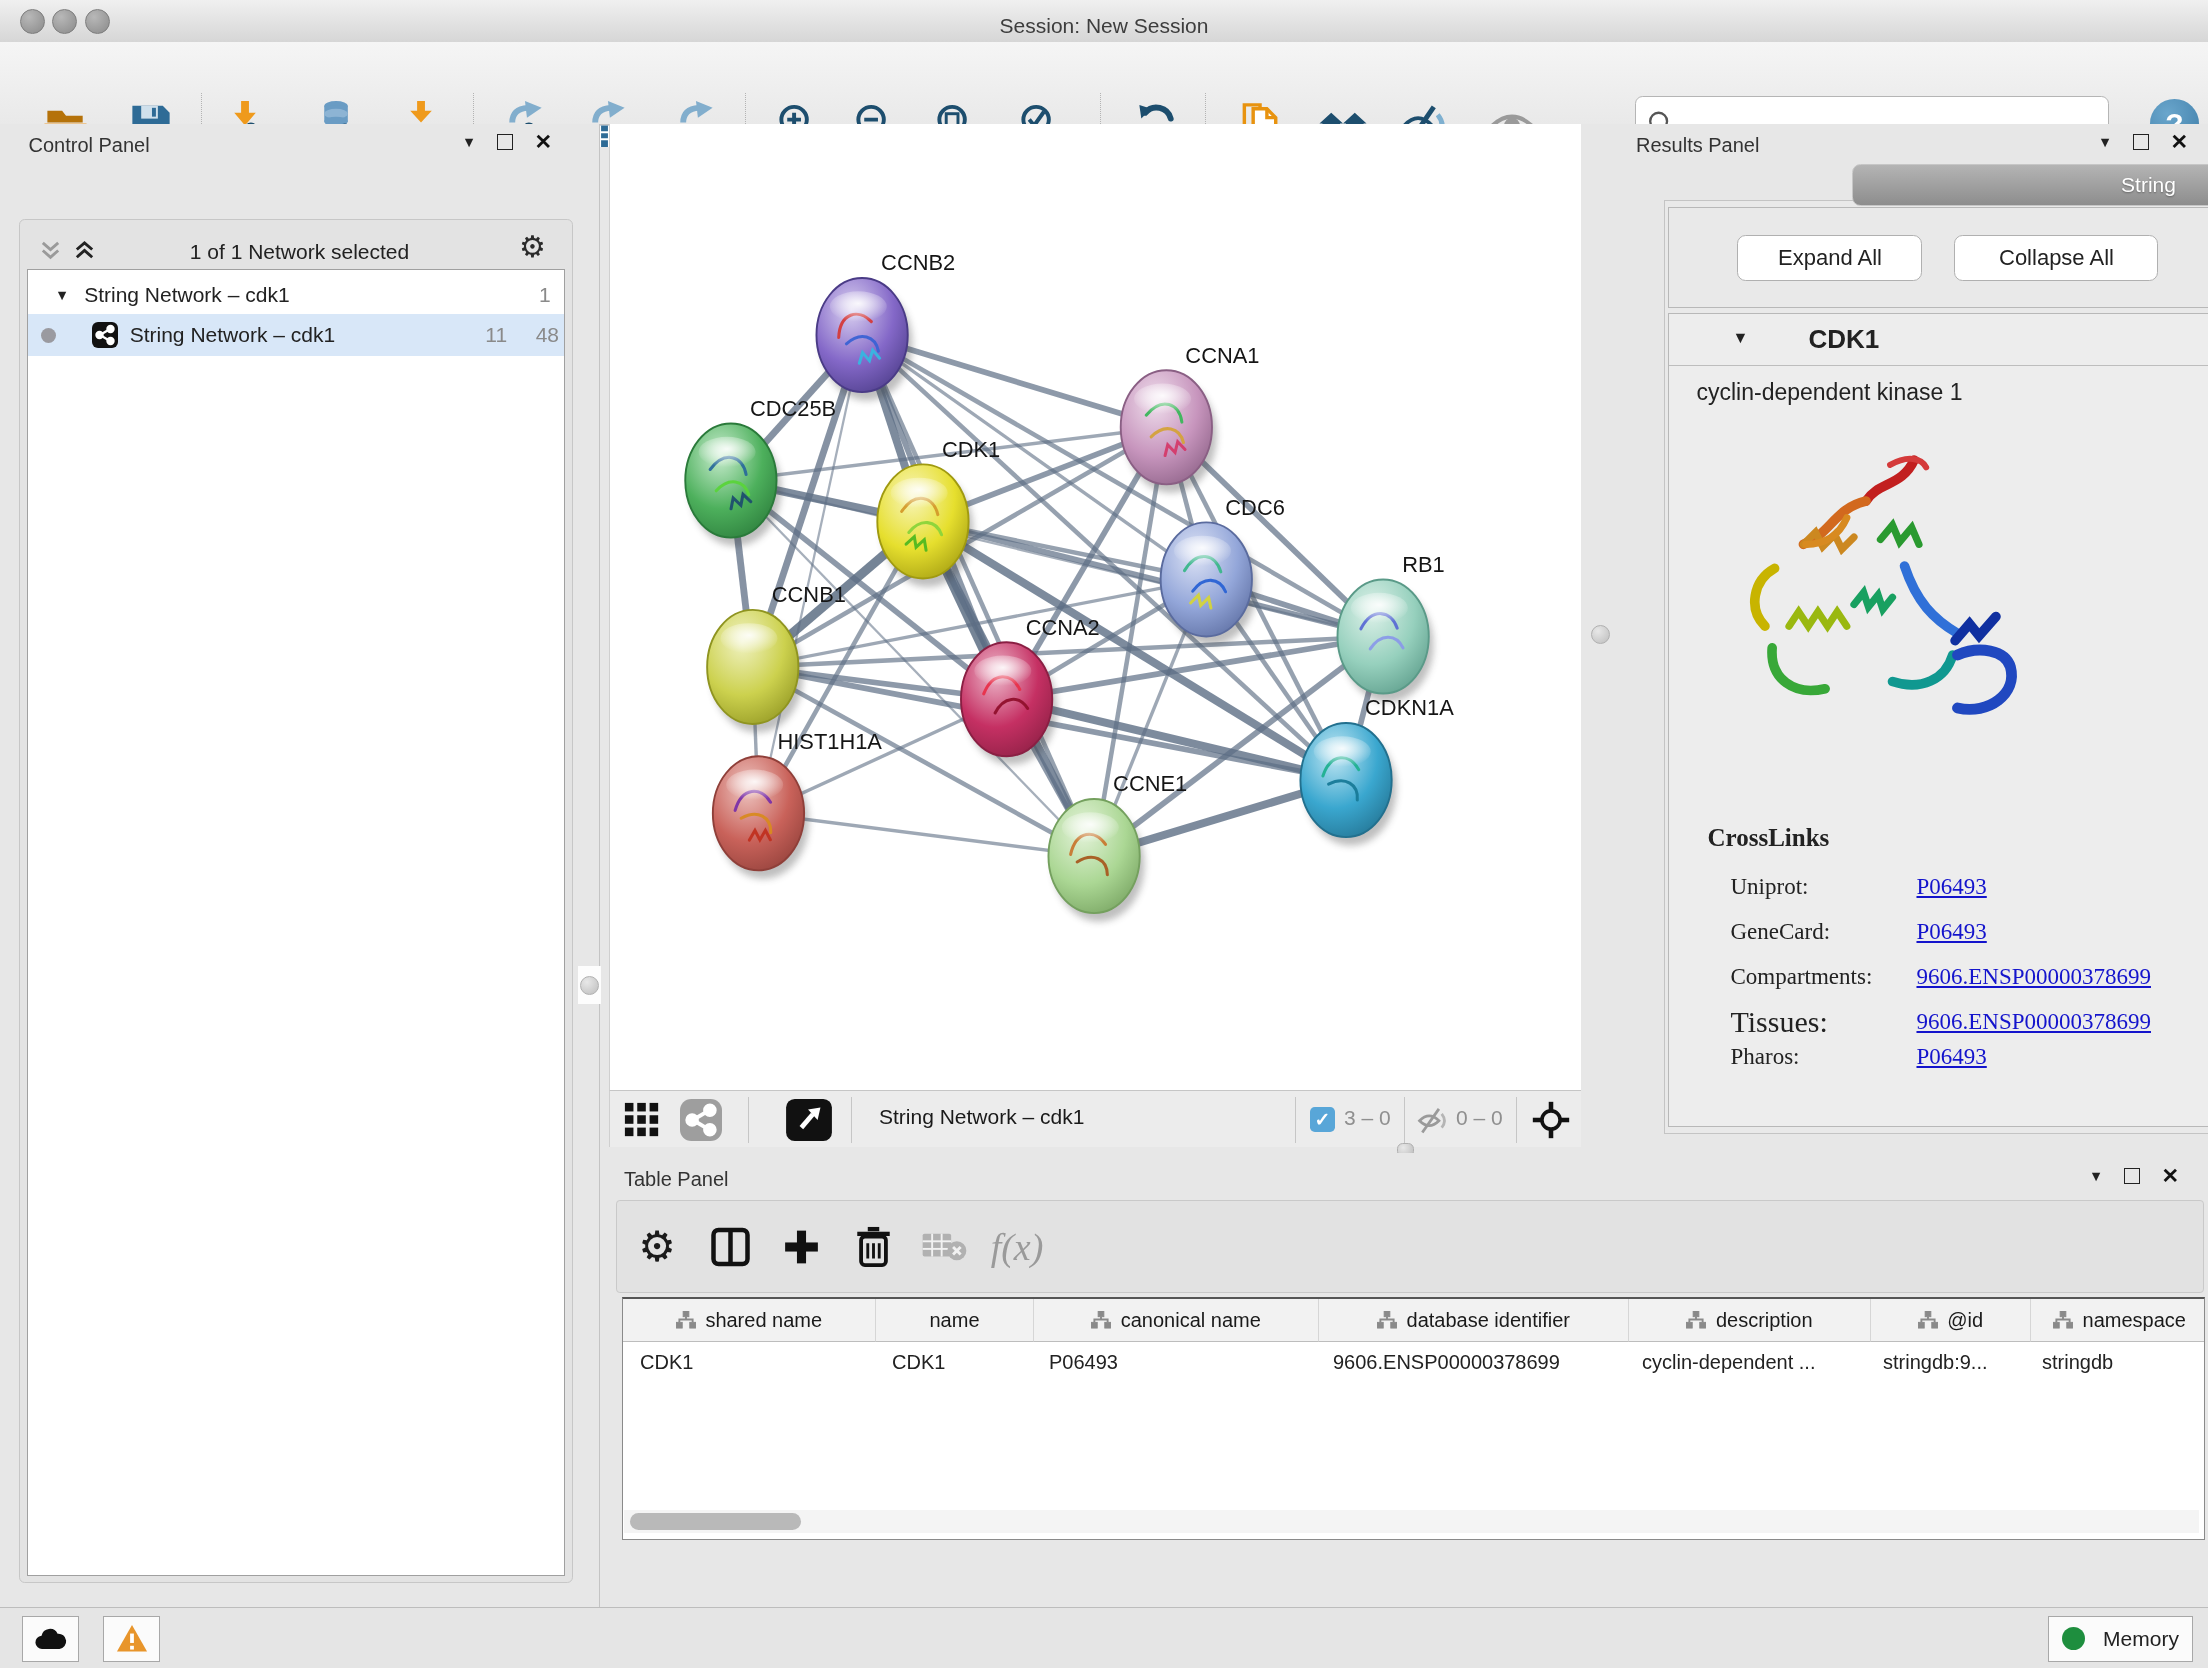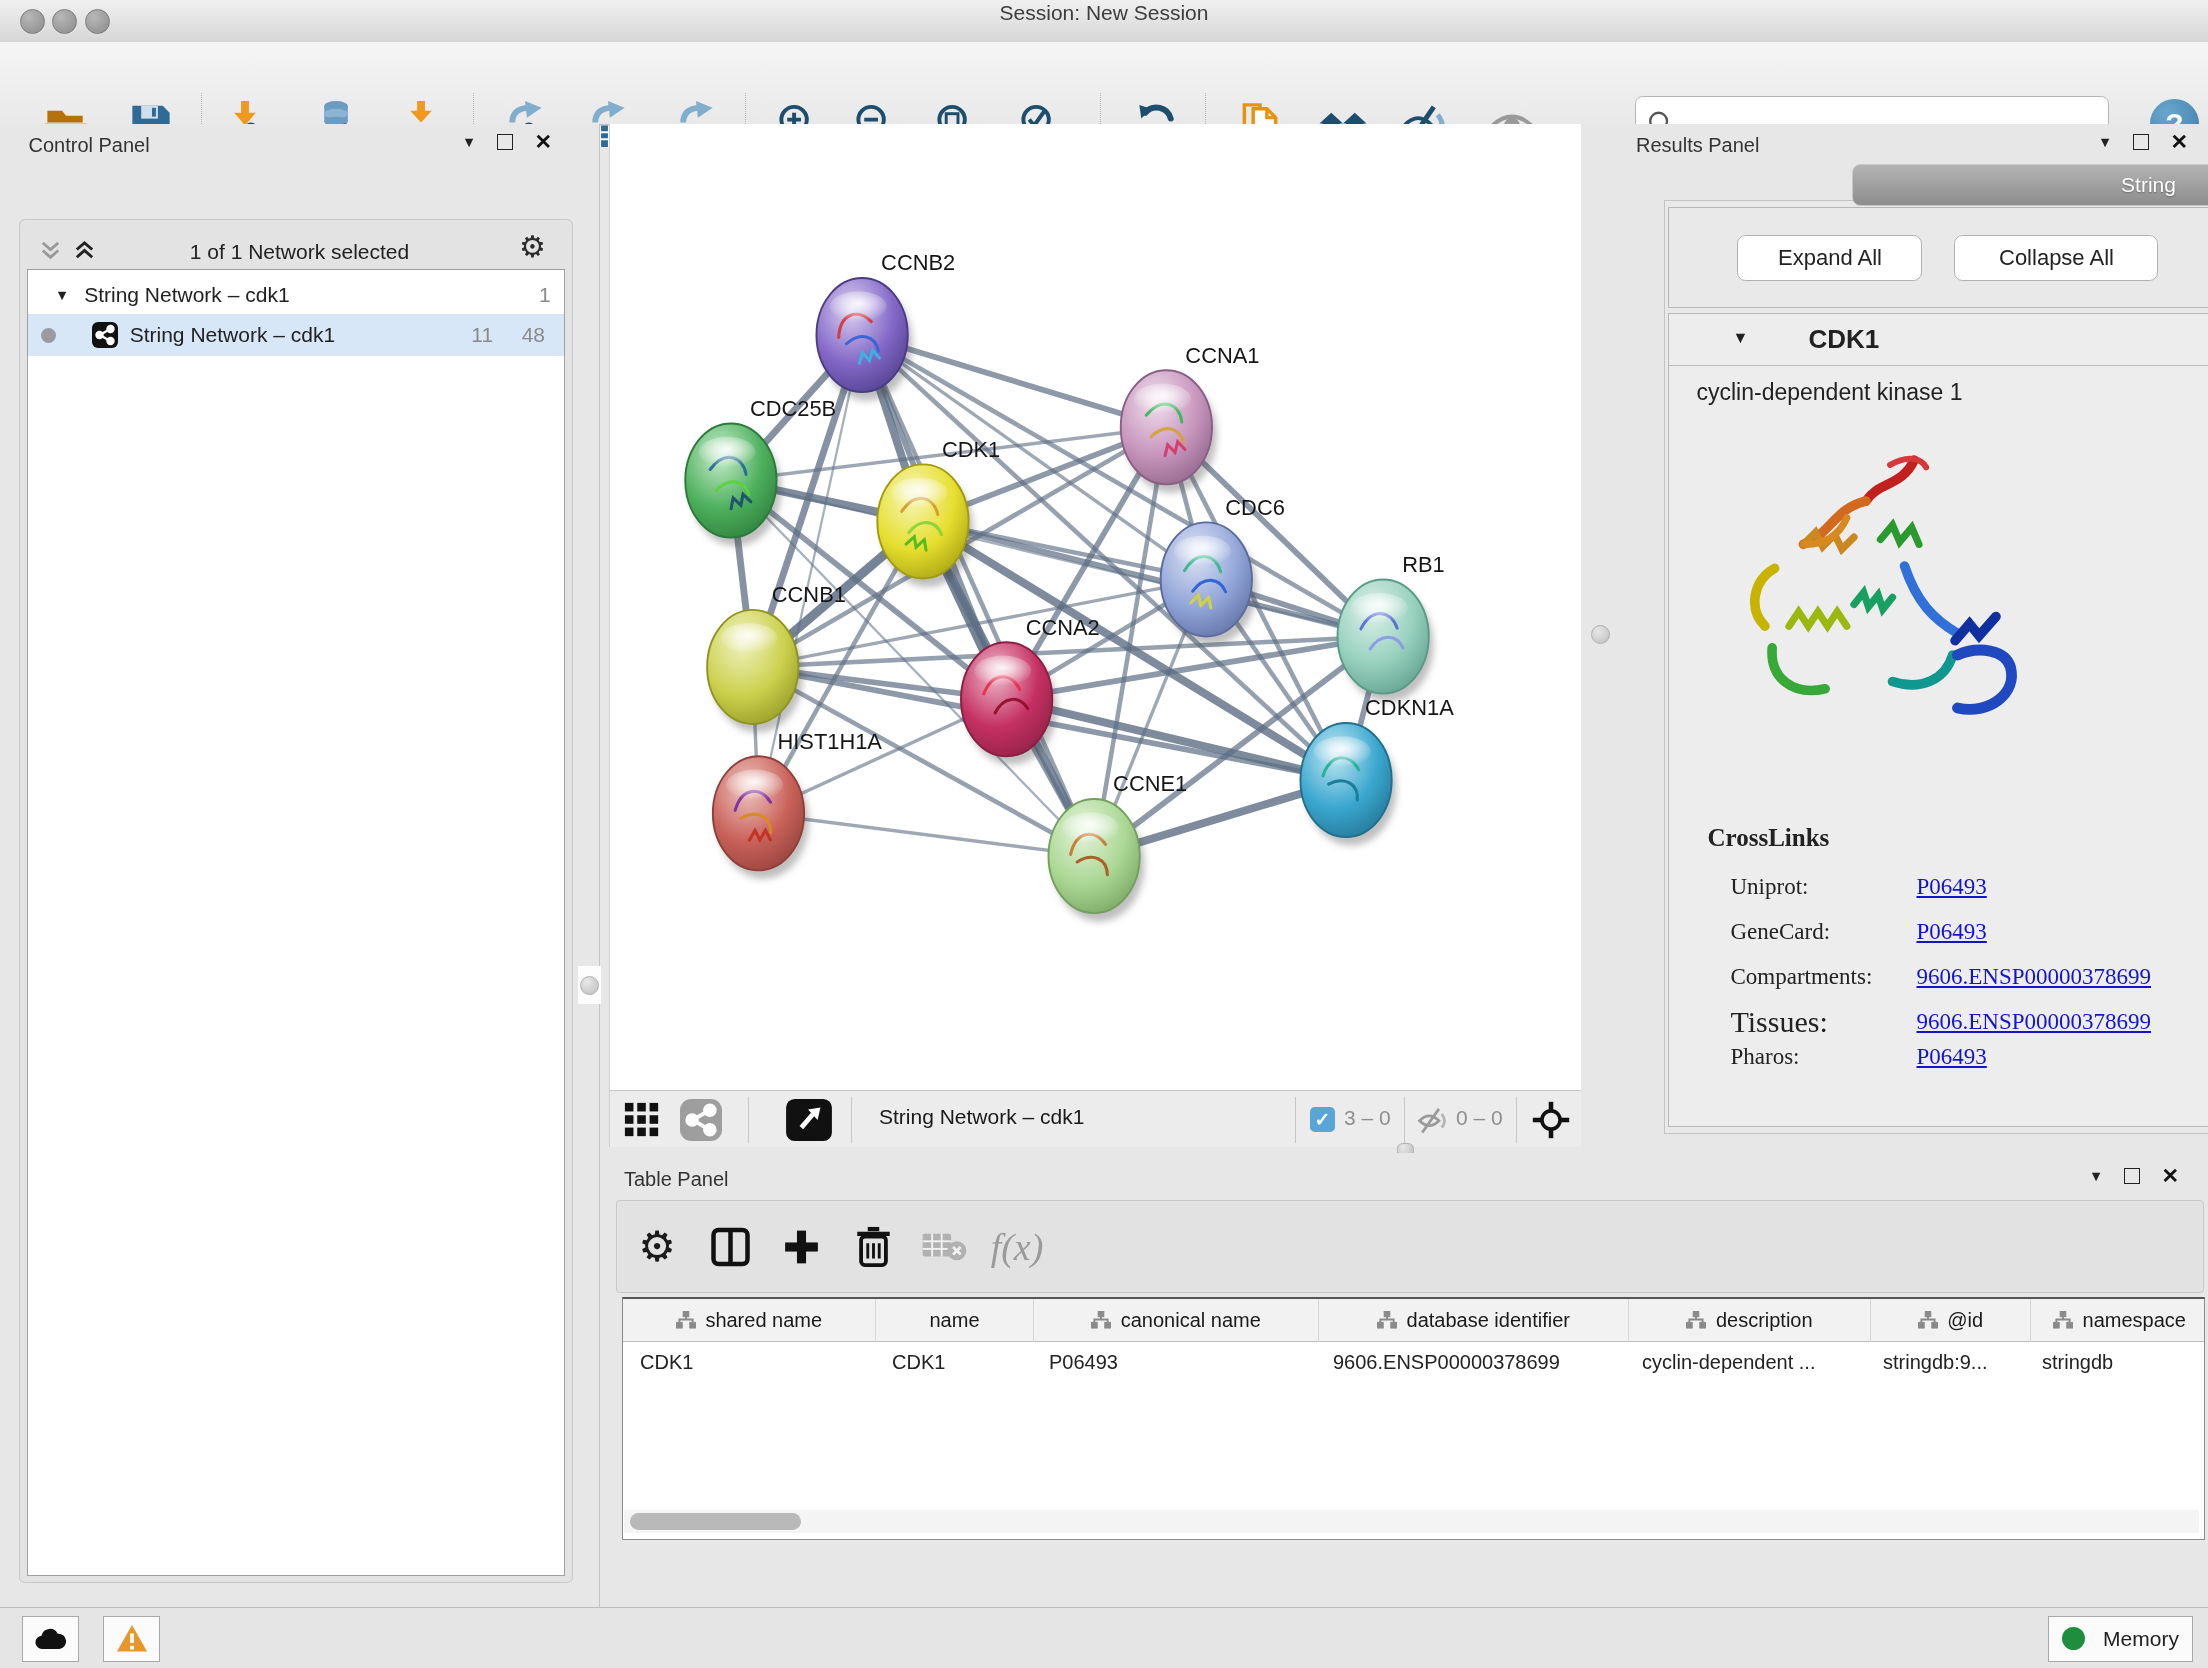--- a/index.html
+++ b/index.html
@@ -1,21 +1,21 @@
 <!DOCTYPE html>
 <html style="font-size:15px"><head>
 <meta charset="utf-8">
 <style>
   html,body{margin:0;padding:0;}
   body{width:2208px;height:1668px;background:#e7e7e7;font-family:"Liberation Sans",sans-serif;position:relative;overflow:hidden;color:#222;}
   .abs{position:absolute;}
   
   .titlebar{left:0;top:0;width:2208px;height:42px;background:linear-gradient(#f0f0f0,#d6d6d6);border-bottom:1px solid #a8a8a8;}
   .tlight{width:23px;height:23px;border-radius:50%;background:radial-gradient(circle at 35% 30%,#b8b8b8,#8a8a8a);border:1px solid #7d7d7d;top:8.6px;}
-  .wtitle{width:100%;text-align:center;top:1px;font-size:21px;color:#3d3d3d;}
+  .wtitle{width:100%;text-align:center;top:14px;font-size:21px;color:#3d3d3d;}
   
   .toolbar{left:0;top:42px;width:2208px;height:82px;background:linear-gradient(#f5f5f5,#e9e9e9);border-bottom:1px solid #c2c2c2;}
   .tbtn{top:55px;width:55px;height:55px;transform:translateX(-50%);display:flex;align-items:center;justify-content:center;}
   .tbtn svg{width:51px;height:51px;}
   .tbsep{top:51px;height:61px;border-left:1.9px dotted #b3b3b3;}
   .searchbox{left:1635px;top:54px;width:472px;height:55px;background:#fff;border:1px solid #b5b5b5;border-radius:7.6px;}
   .searchbox svg{position:absolute;left:11.4px;top:12.4px;}
   .searchbox input{position:absolute;left:49px;top:3.8px;width:409px;height:44px;border:none;outline:none;font-size:21px;background:transparent;font-family:"Liberation Sans",sans-serif;}
   .helpbtn{left:2150px;top:57px;width:49px;height:49px;border-radius:50%;background:radial-gradient(circle at 35% 30%,#6aa6cc,#3e7da8);color:#fff;font-size:30px;font-weight:bold;text-align:center;line-height:49px;}
   
@@ -285,21 +285,21 @@
             <g stroke="#fff" stroke-width="2.4" fill="#fff">
               <line x1="8" y1="13" x2="18" y2="7"></line>
               <line x1="8" y1="13" x2="18" y2="19"></line>
               <circle cx="7.5" cy="13" r="3"></circle>
               <circle cx="18.5" cy="7" r="3"></circle>
               <circle cx="18.5" cy="19" r="3"></circle>
             </g>
           </svg>
         <span style="margin-left:11.4px;">String Network – cdk1</span>
         <span class="cnt" style="margin-left:auto;">11</span>
-        <span class="cnt" style="margin-left:28.5px;margin-right:19px;">48</span>
+        <span class="cnt" style="margin-left:28.5px;margin-right:5px;">48</span>
       </div>
     </div>
     <div class="abs" style="left:578px;top:842px;width:23px;height:38px;background:#fdfdfd;display:flex;align-items:center;justify-content:center;">
       <div class="grip"></div>
     </div>
   </div>
 
   <div class="abs netcanvas">
     <svg id="network-svg" width="972" height="966" viewBox="0 0 1022 1016">
         <defs>

